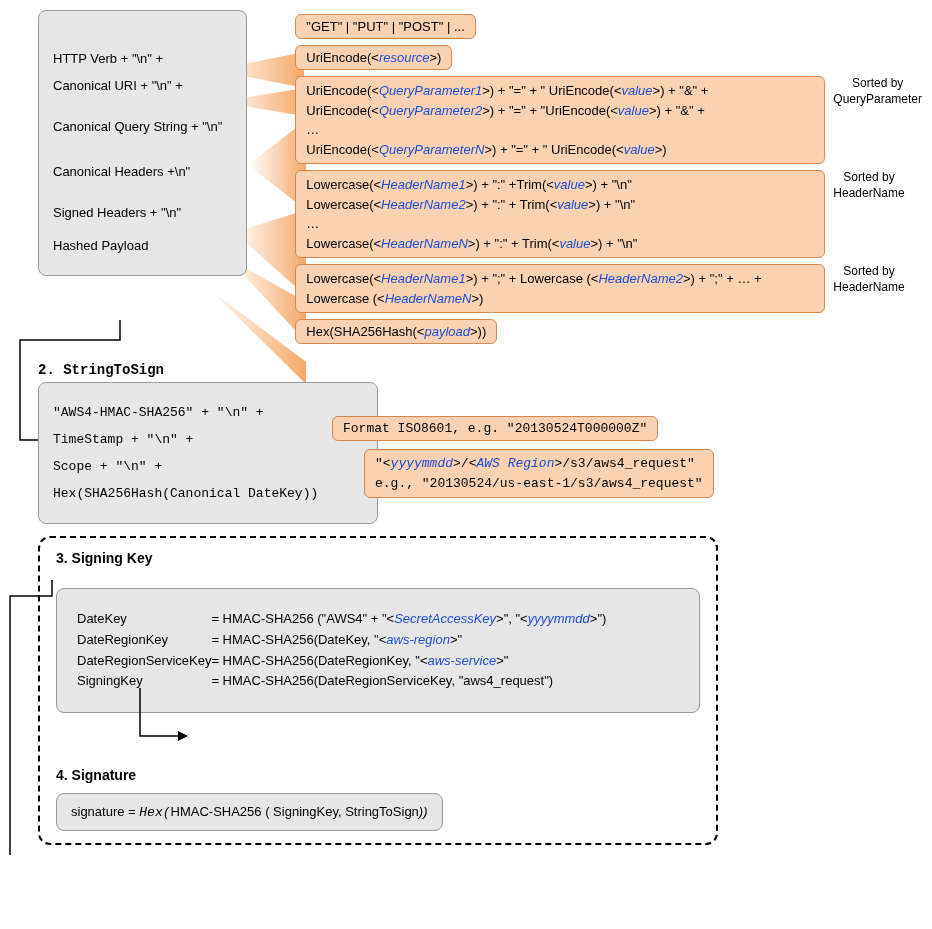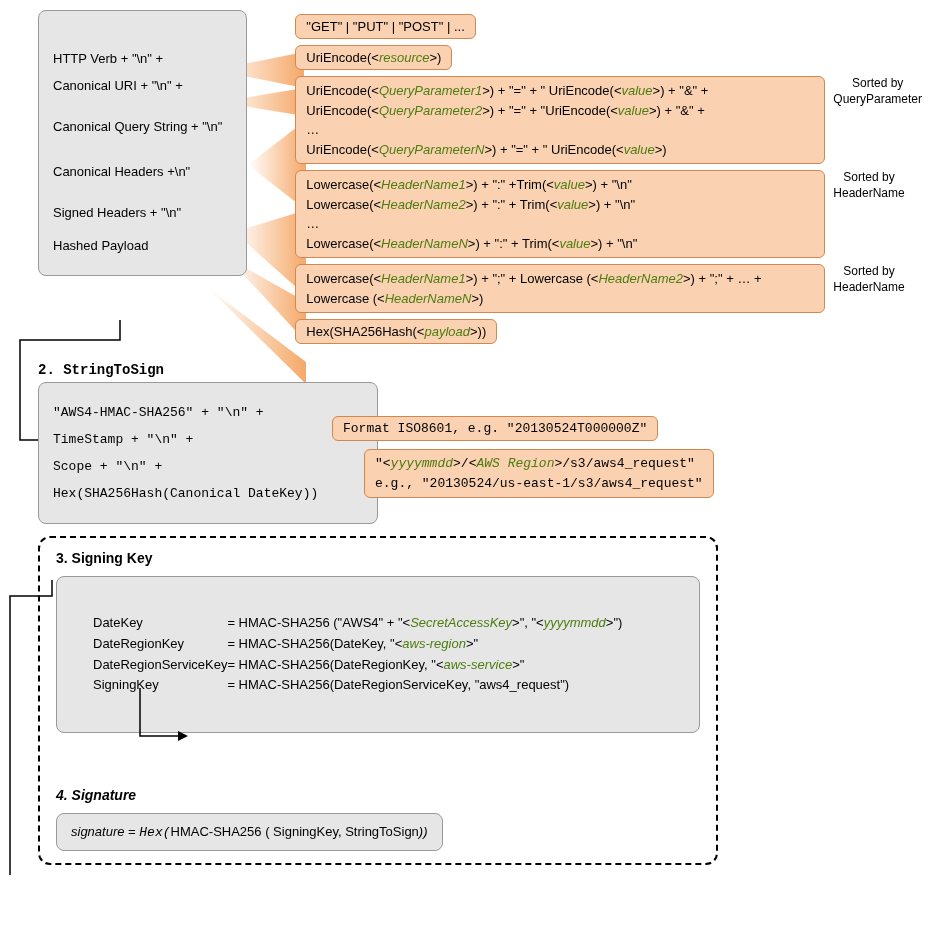--- a/index.html
+++ b/index.html
@@ -1,20 +1,20 @@
 <!DOCTYPE html>
 <html><head>
 <meta charset="utf-8">
 <style>
 * { box-sizing: border-box; margin: 0; padding: 0; }
 body { font-family: Arial, sans-serif; font-size: 13px; background: #fff; padding: 10px; width: 932px; position: relative; }
 .section-title { font-weight: bold; font-size: 14px; margin-bottom: 4px; }
 .gray-box { background: #e6e6e6; border: 1px solid #999; border-radius: 8px; padding: 10px 14px; }
 .orange-box { background: #fad2b2; border: 1px solid #d08850; border-radius: 6px; padding: 4px 10px; display: inline-block; }
-.red-italic { color: #4d7c0f; font-style: italic; }
+.red-italic { color: #1d4ed8; font-style: italic; }
 .label-row { margin: 12px 0; }
 .row-flex { display: flex; align-items: flex-start; margin-bottom: 6px; }
 .sort-note { font-size: 12px; margin-left: 8px; line-height: 1.3; text-align: center; }
 .dashed-container { border: 2px dashed #000; border-radius: 12px; padding: 12px 16px; margin-top: 12px; }
 svg.connector { position: absolute; pointer-events: none; }
 .wedge { position: absolute; z-index: -1; }
 </style>
 </head>
 <body>
 
@@ -122,21 +122,21 @@
       <div class="orange-box" style="margin-left:32px; line-height:1.5;">
         <div><span>"&lt;</span><span class="red-italic">yyyymmdd</span><span>&gt;/&lt;</span><span class="red-italic">AWS Region</span><span>&gt;/s3/aws4_request"</span></div>
         <div>e.g., "20130524/us-east-1/s3/aws4_request"</div>
       </div>
     </div>
   </div>
 </div>
 
 <div class="dashed-container" style="margin-left:28px; width:680px; position:relative;">
   <div class="section-title">3. Signing Key</div>
-  <div class="gray-box" style="margin-top:10px; line-height:1.6; padding:36px;">
+  <div class="gray-box" style="margin-top:22px; line-height:1.6; padding:20px;">
     <table style="border-collapse:collapse;">
       <tbody>
           <tr>
             <td style="padding-right:8px;">DateKey</td>
             <td><span>= HMAC-SHA256 ("AWS4" + "&lt;</span><span class="red-italic">SecretAccessKey</span><span>&gt;", "&lt;</span><span class="red-italic">yyyymmdd</span><span>&gt;")</span></td>
           </tr>
       <tr>
             <td>DateRegionKey</td>
             <td><span>= HMAC-SHA256(DateKey, "&lt;</span><span class="red-italic">aws-region</span><span>&gt;"</span></td>
           </tr>
@@ -150,23 +150,23 @@
           </tr>
     </tbody>
       </table>
   </div>
 
   <svg class="connector" style="left:90px; top:150px;" width="60" height="60">
     <path d="M10,0 L10,48 L48,48" stroke="#000" stroke-width="1.5" fill="none"></path>
     <polygon points="48,43 58,48 48,53" fill="#000"></polygon>
   </svg>
 
-  <div class="section-title" style="margin-top:54px;font-style:italic;">4. Signature</div>
+  <div class="section-title" style="margin-top:54px;">4. Signature</div>
   <div class="gray-box" style="margin-top:6px; padding:10px 14px; display:inline-block;">
-    <span style="font-style:italic;">signature</span><span> =   </span><span style="font-style:italic;font-family:Liberation Mono, monospace;">Hex(</span><span>HMAC-SHA256 ( SigningKey, StringToSign</span><span style="font-style:italic;">))</span>
+    <span style="">signature</span><span> =   </span><span style="font-style:italic;font-family:Liberation Mono, monospace;">Hex(</span><span>HMAC-SHA256 ( SigningKey, StringToSign</span><span style="font-style:italic;">))</span>
   </div>
 </div>
 
 <svg class="connector" style="left:10px; top:320px;" width="120" height="130">
   <path d="M110,0 L110,20 L10,20 L10,120 L30,120" stroke="#000" stroke-width="1.5" fill="none"></path>
   <polygon points="30,115 40,120 30,125" fill="#000"></polygon>
 </svg>
 <svg class="connector" style="left:2px; top:580px;" width="60" height="310">
   <path d="M50,0 L50,16 L8,16 L8,300 L36,300" stroke="#000" stroke-width="1.5" fill="none"></path>
   <polygon points="36,295 46,300 36,305" fill="#000"></polygon>

